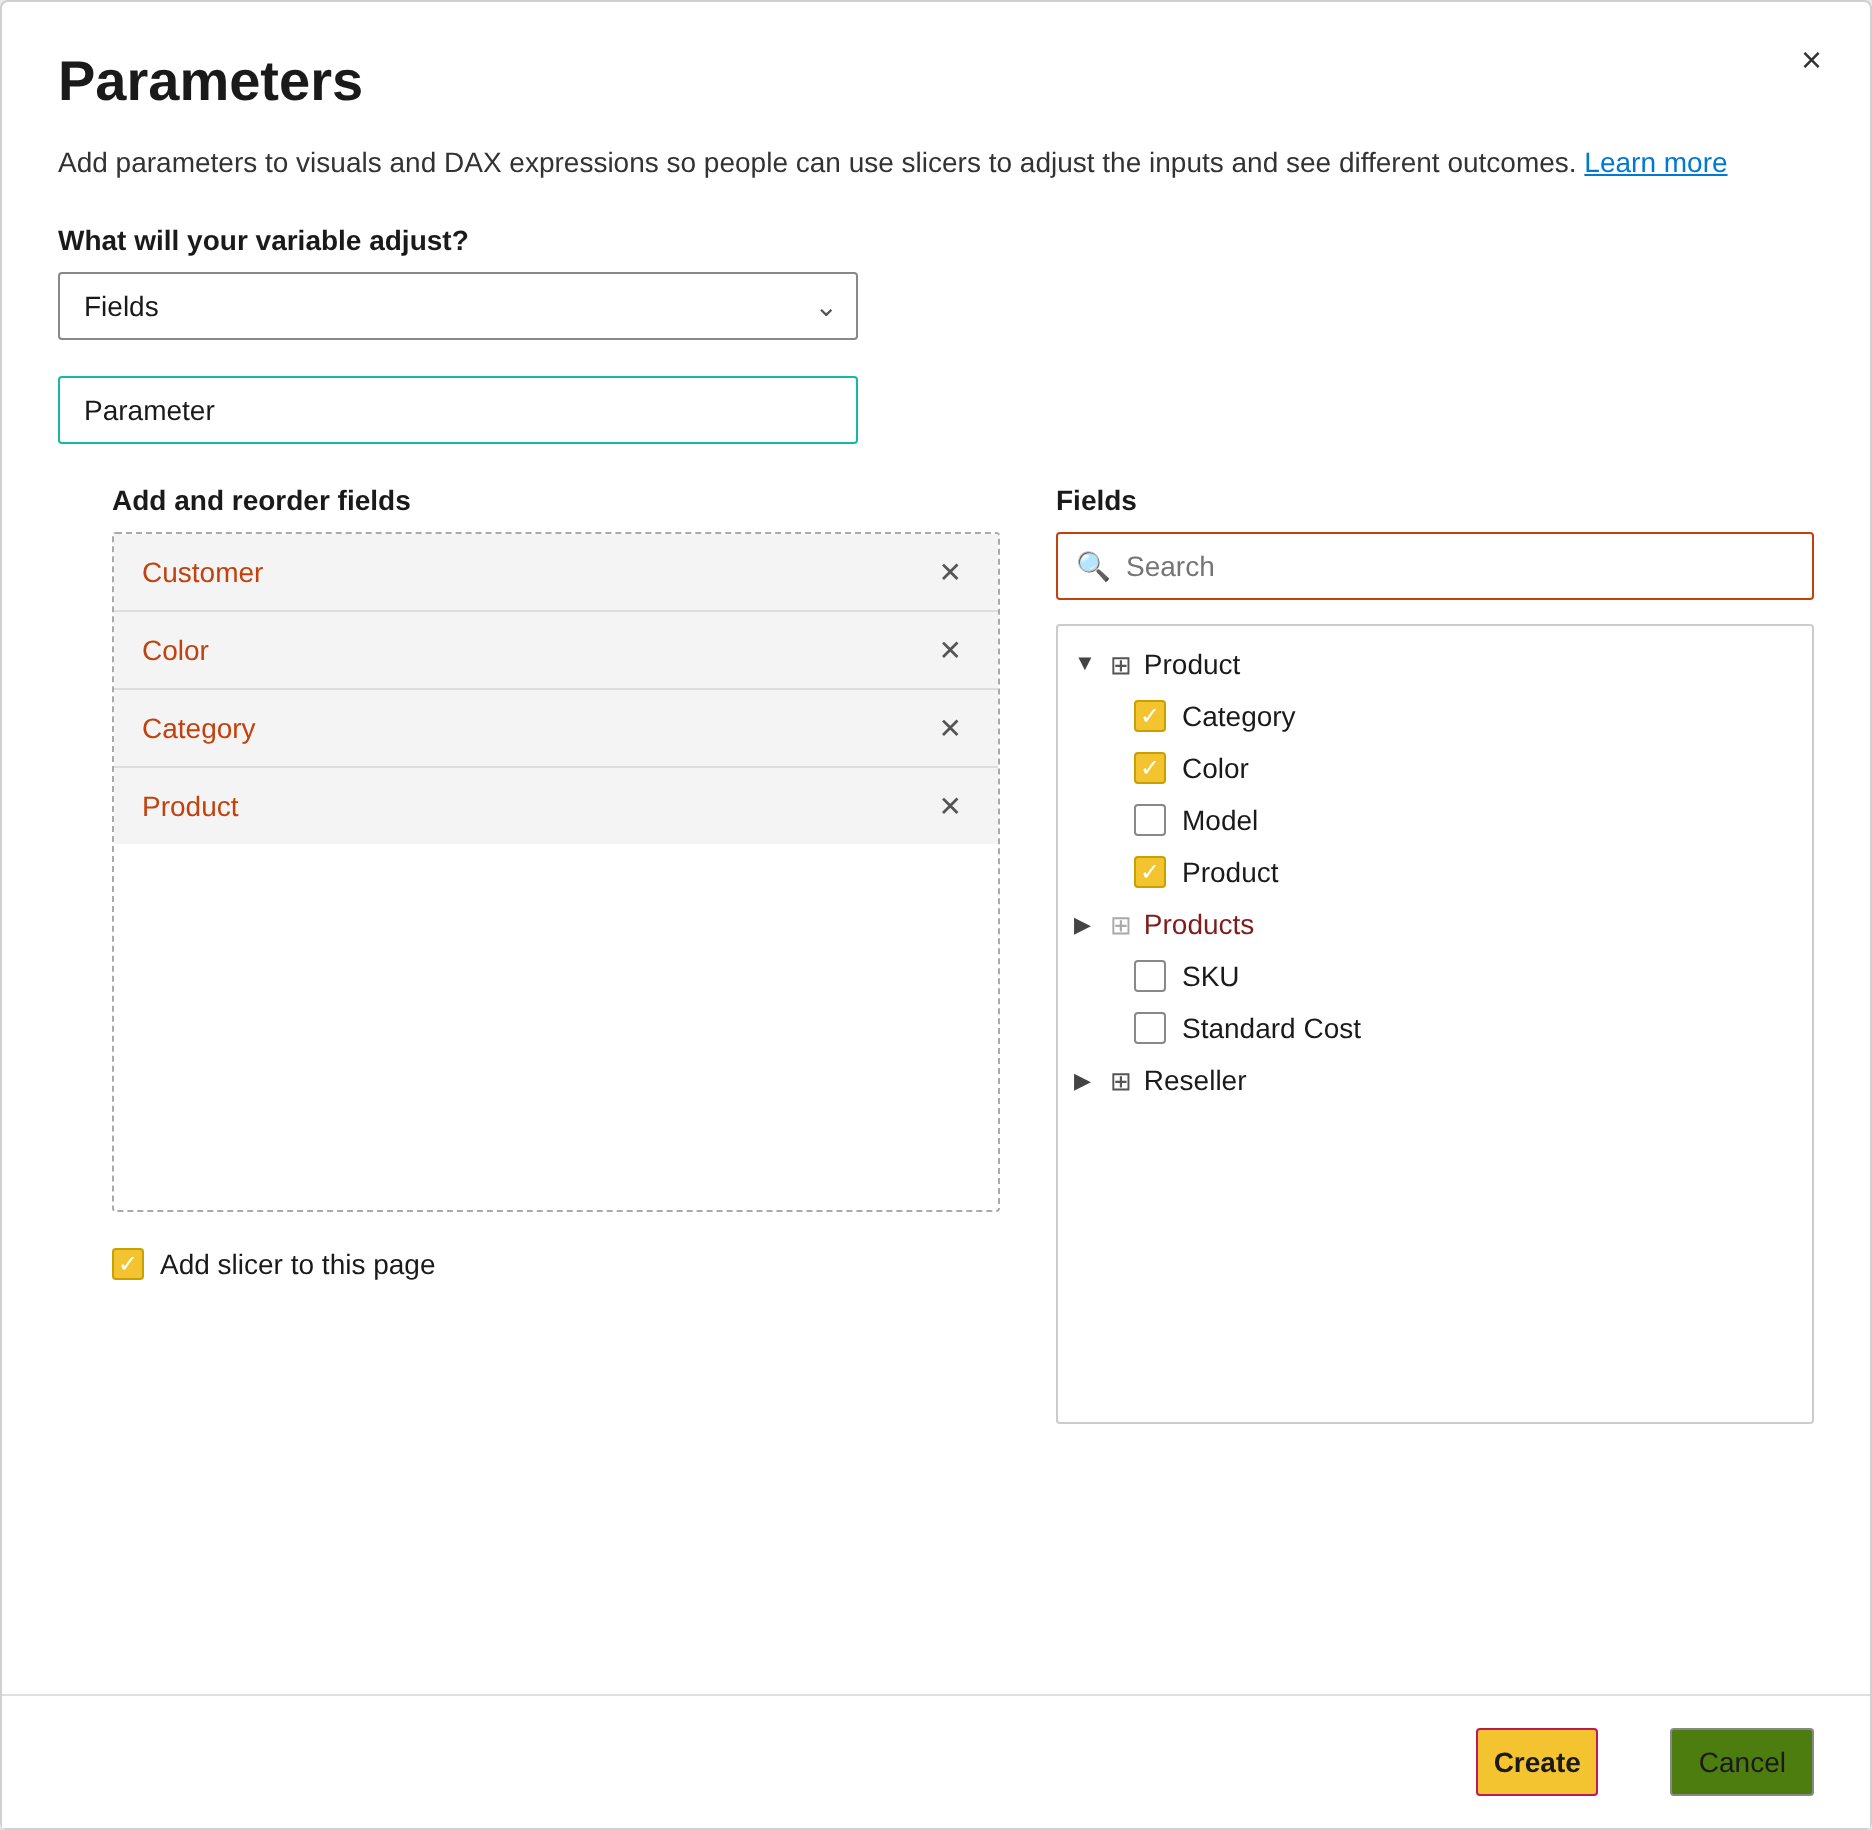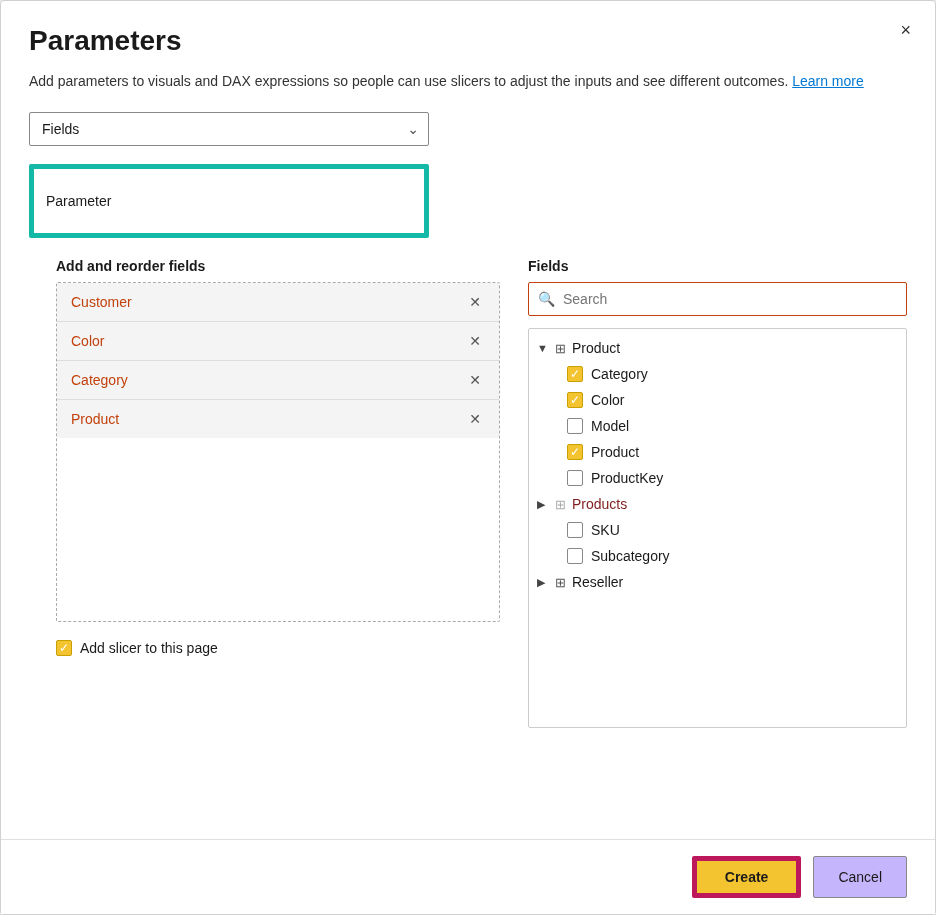--- a/index.html
+++ b/index.html
@@ -79,23 +79,23 @@
       right: 10px;
       top: 50%;
       transform: translateY(-50%);
       pointer-events: none;
       color: #555;
       font-size: 14px;
     }
     .name-section { margin-bottom: 20px; }
     .name-input {
       width: 400px;
-      border: 5px solid #14b8a6;
-      border-radius: 2px;
-      padding: 24px 12px;
+      border: 1px solid #14b8a6;
+      border-radius: 2px;
+      padding: 8px 12px;
       font-size: 14px;
       color: #1a1a1a;
       outline: none;
     }
     .two-col {
       display: flex;
       gap: 28px;
       margin-top: 18px;
     }
     .left-col { width: 471px; flex-shrink: 0; padding-left: 27px; }
@@ -247,53 +247,55 @@
       right: 0;
       padding: 16px 28px;
       display: flex;
       justify-content: flex-end;
       gap: 12px;
       border-top: 1px solid #e0e0e0;
       background: #fff;
     }
     .btn-create {
       background: #f4c430;
-      border: 5px solid #be185d;
-      border-radius: 2px;
-      padding: 8px 28px;
+      border: 1px solid #be185d;
+      border-radius: 2px;
+      padding: 8px 8px;
       font-size: 14px;
       font-weight: 600;
       color: #1a1a1a;
       cursor: pointer;
     }
     .btn-cancel {
-      background: #c4b5fd;
+      background: #4d7c0f;
       border: 1px solid #888;
       border-radius: 2px;
-      padding: 8px 24px;
-      font-size: 14px;
-      color: #1a1a1a;
-      cursor: pointer;
+      padding: 8px 13px;
+      font-size: 14px;
+      color: #1a1a1a;
+      cursor: pointer;
+      margin-left: 24px;
     }
   </style>
 </head>
 <body>
 
 <div class="dialog">
 
   <button class="close-btn">×</button>
 
   <div class="dialog-title">Parameters</div>
 
   <div class="dialog-description">
     <span>Add parameters to visuals and DAX expressions so people can use slicers to adjust the inputs and see different outcomes.</span>
     <span> </span>
     <a class="learn-more-link">Learn more</a>
   </div>
 
+  <div class="section-label">What will your variable adjust?</div>
   <div class="select-wrapper">
     <select class="select-control">
       <option>Fields</option>
       <option>Numeric range</option>
     </select>
     <span class="select-arrow">⌄</span>
   </div>
 
   <div class="name-section">
     <input class="name-input" type="text" value="Parameter" placeholder="Parameter" style="">
@@ -366,41 +368,37 @@
           <span class="tree-item-name">Model</span>
         </div>
 
         <div class="tree-item">
           <div class="checkbox-yellow">
             <span class="checkmark">✓</span>
           </div>
           <span class="tree-item-name">Product</span>
         </div>
 
-        <div class="tree-item">
-          <div class="checkbox-empty"></div>
-          <span class="tree-item-name">ProductKey</span>
-        </div>
 
         <div class="tree-group-header tree-item-dimmed">
           <span class="tree-chevron">▶</span>
           <span class="tree-table-icon" style="color:#aaa;">⊞</span>
           <span class="tree-group-name" style="color:#7f1d1d;">Products</span>
         </div>
 
         <div class="tree-item">
           <div class="checkbox-empty"></div>
           <span class="tree-item-name">SKU</span>
         </div>
 
-
         <div class="tree-item">
           <div class="checkbox-empty"></div>
-          <span class="tree-item-name">Subcategory</span>
-        </div>
+          <span class="tree-item-name">Standard Cost</span>
+        </div>
+
 
         <div class="tree-group-header">
           <span class="tree-chevron">▶</span>
           <span class="tree-table-icon">⊞</span>
           <span class="tree-group-name">Reseller</span>
         </div>
 
       </div>
     </div>
   </div>

